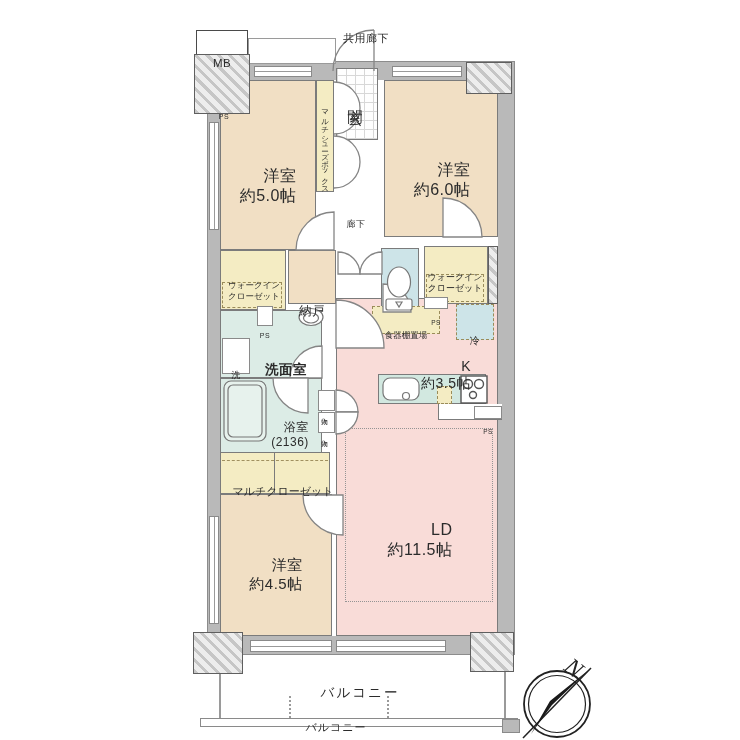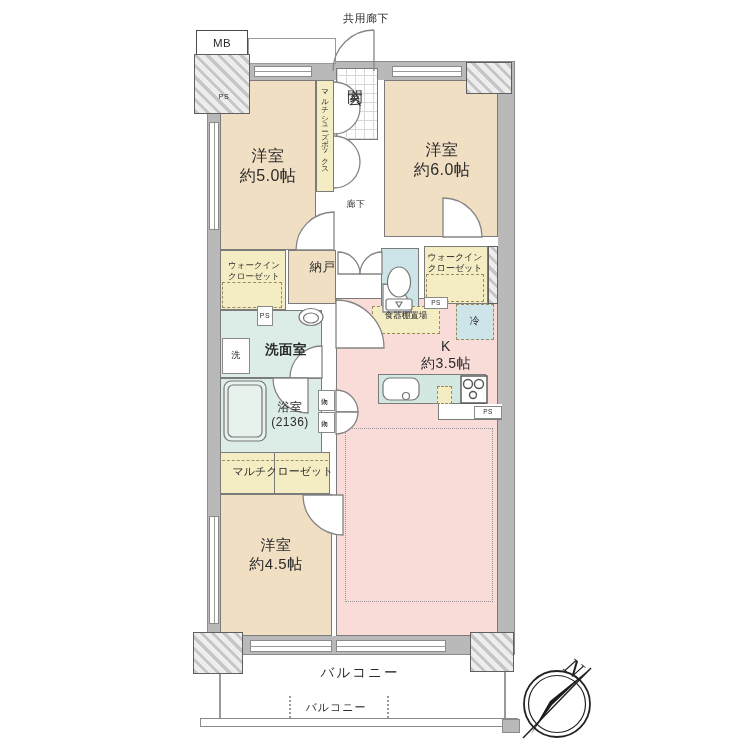--- a/index.html
+++ b/index.html
@@ -16,22 +16,22 @@
   .blue{background:#cde4e8;}
   .whitebox{position:absolute;background:#fff;border:1px solid #8a8a8a;box-sizing:border-box;}
   .hatch{position:absolute;border:1px solid #5f5f5f;box-sizing:border-box;
          background:repeating-linear-gradient(45deg,#c6c6c6 0 3px,#ededed 3px 8px);}
   .win-h{position:absolute;background:#fff;border:1px solid #8a8a8a;box-sizing:border-box;
          background-image:linear-gradient(#9a9a9a,#9a9a9a);background-size:100% 1px;
          background-position:center;background-repeat:no-repeat;}
   .win-v{position:absolute;background:#fff;border:1px solid #8a8a8a;box-sizing:border-box;
          background-image:linear-gradient(#9a9a9a,#9a9a9a);background-size:1px 100%;
          background-position:center;background-repeat:no-repeat;}
-  .lbl{position:absolute;white-space:nowrap;text-align:center;line-height:1.25;
-       transform:translateX(-50%);letter-spacing:.5px;}
+  .lbl{position:absolute;white-space:nowrap;text-align:right;line-height:1.25;
+       transform:translateX(-50%);letter-spacing:.5px;margin-top:20px;}
   .vt{writing-mode:vertical-rl;text-orientation:upright;transform:none;line-height:1;letter-spacing:0;}
   .grid{background-color:#fefefe;
         background-image:repeating-linear-gradient(0deg,#d7d7d7 0 1px,transparent 1px 9px),
                          repeating-linear-gradient(90deg,#d7d7d7 0 1px,transparent 1px 9px);}
   .dashedbox{position:absolute;border:1px dashed #9a8c5a;box-sizing:border-box;}
   .dotrect{position:absolute;border:1px dotted #949494;box-sizing:border-box;}
   svg{position:absolute;left:0;top:0;}
 </style>
 </head>
 <body>
@@ -157,27 +157,30 @@
 
   <div class="lbl" style="left:268px;top:146px;font-size:16px;">
     <span>洋室</span><br><span>約5.0帖</span>
   </div>
   <div class="lbl" style="left:442px;top:140px;font-size:16px;">
     <span>洋室</span><br><span>約6.0帖</span>
   </div>
   <div class="lbl" style="left:276px;top:536px;font-size:15px;">
     <span>洋室</span><br><span>約4.5帖</span>
   </div>
+  <div class="lbl" style="left:420px;top:500px;font-size:16px;">
+    <span>LD</span><br><span>約11.5帖</span>
+  </div>
   <div class="lbl" style="left:446px;top:338px;font-size:14px;line-height:1.2;">
     <span>K</span><br><span>約3.5帖</span>
   </div>
   <div class="lbl" style="left:290px;top:400px;font-size:12px;">
     <span>浴室</span><br><span>(2136)</span>
   </div>
-  <div class="lbl" style="left:312px;top:260px;font-size:12.5px;padding-left:21px;">納戸</div>
+  <div class="lbl" style="left:312px;top:284px;font-size:12.5px;">納戸</div>
   <div class="lbl" style="left:254px;top:260px;font-size:8.5px;letter-spacing:0;">
     <span>ウォークイン</span><br><span>クローゼット</span>
   </div>
   <div class="lbl" style="left:455px;top:252px;font-size:9px;letter-spacing:0;">
     <span>ウォークイン</span><br><span>クローゼット</span>
   </div>
   <div class="lbl" style="left:286px;top:342px;font-size:13.5px;font-weight:bold;">洗面室</div>
   <div class="lbl" style="left:283px;top:465px;font-size:11px;letter-spacing:0;">マルチクローゼット</div>
   <div class="lbl" style="left:406px;top:310px;font-size:8.5px;letter-spacing:0;">食器棚置場</div>
   <div class="lbl" style="left:475px;top:315px;font-size:10px;">冷</div>

